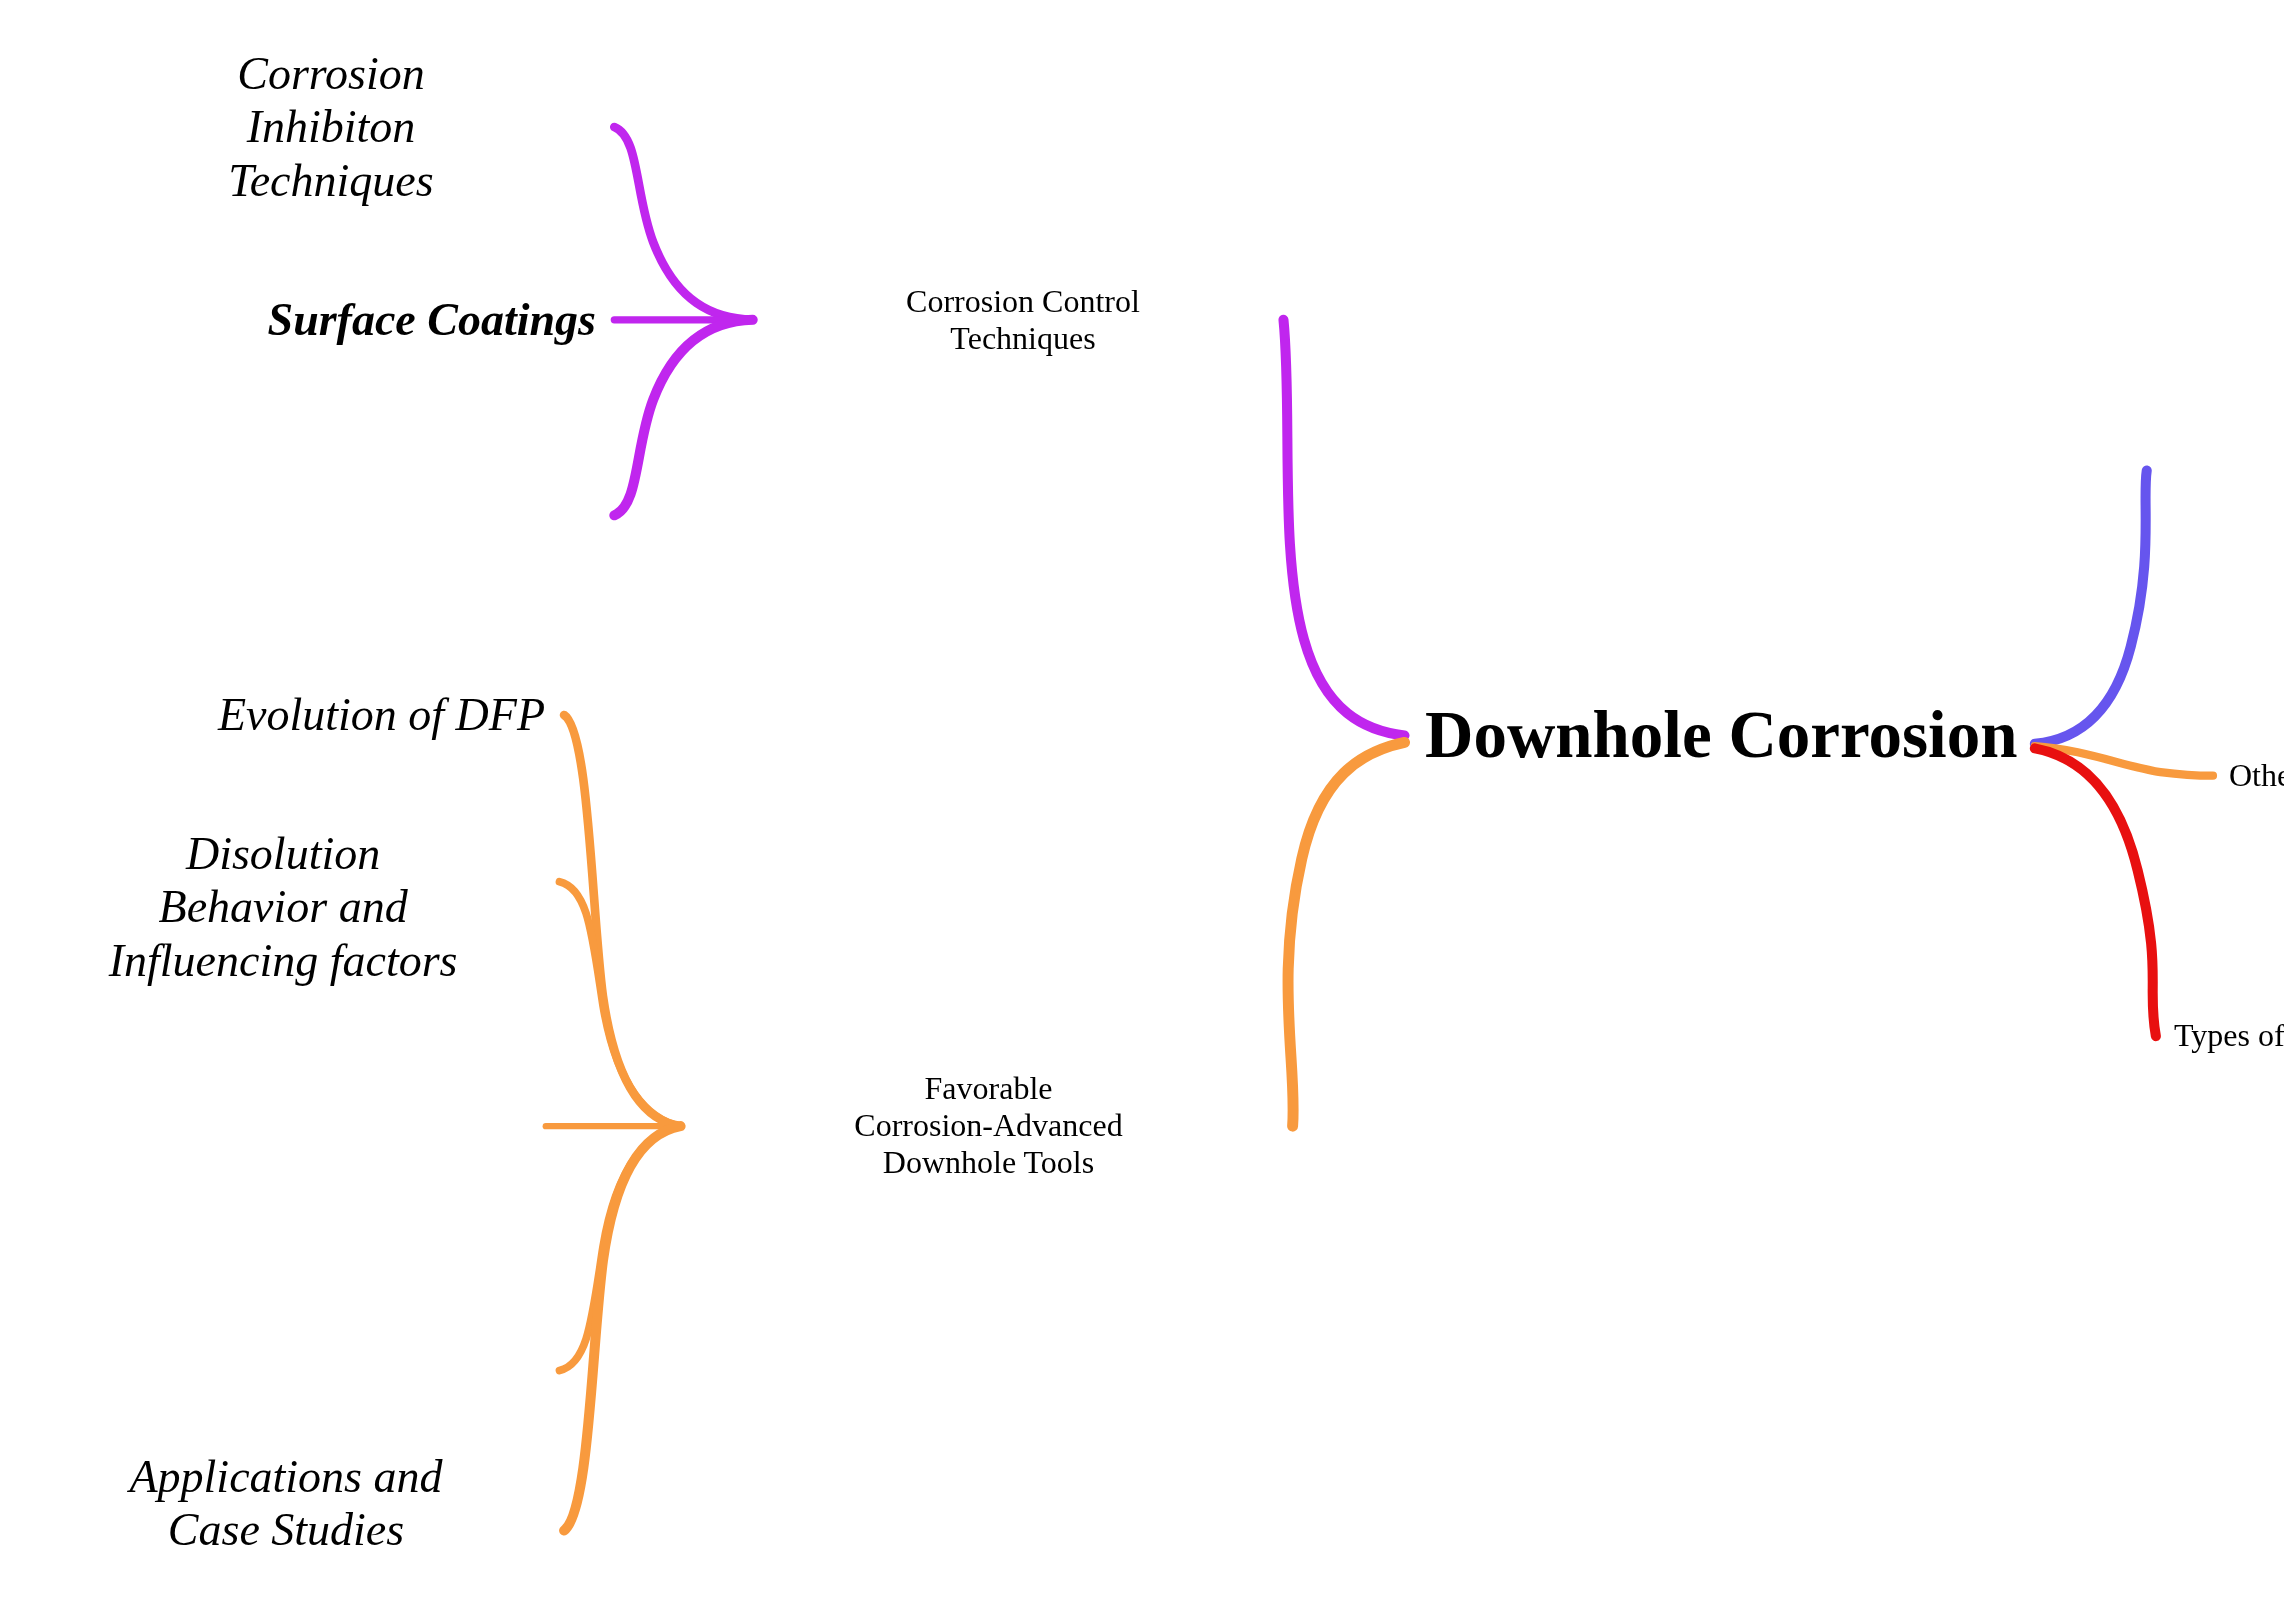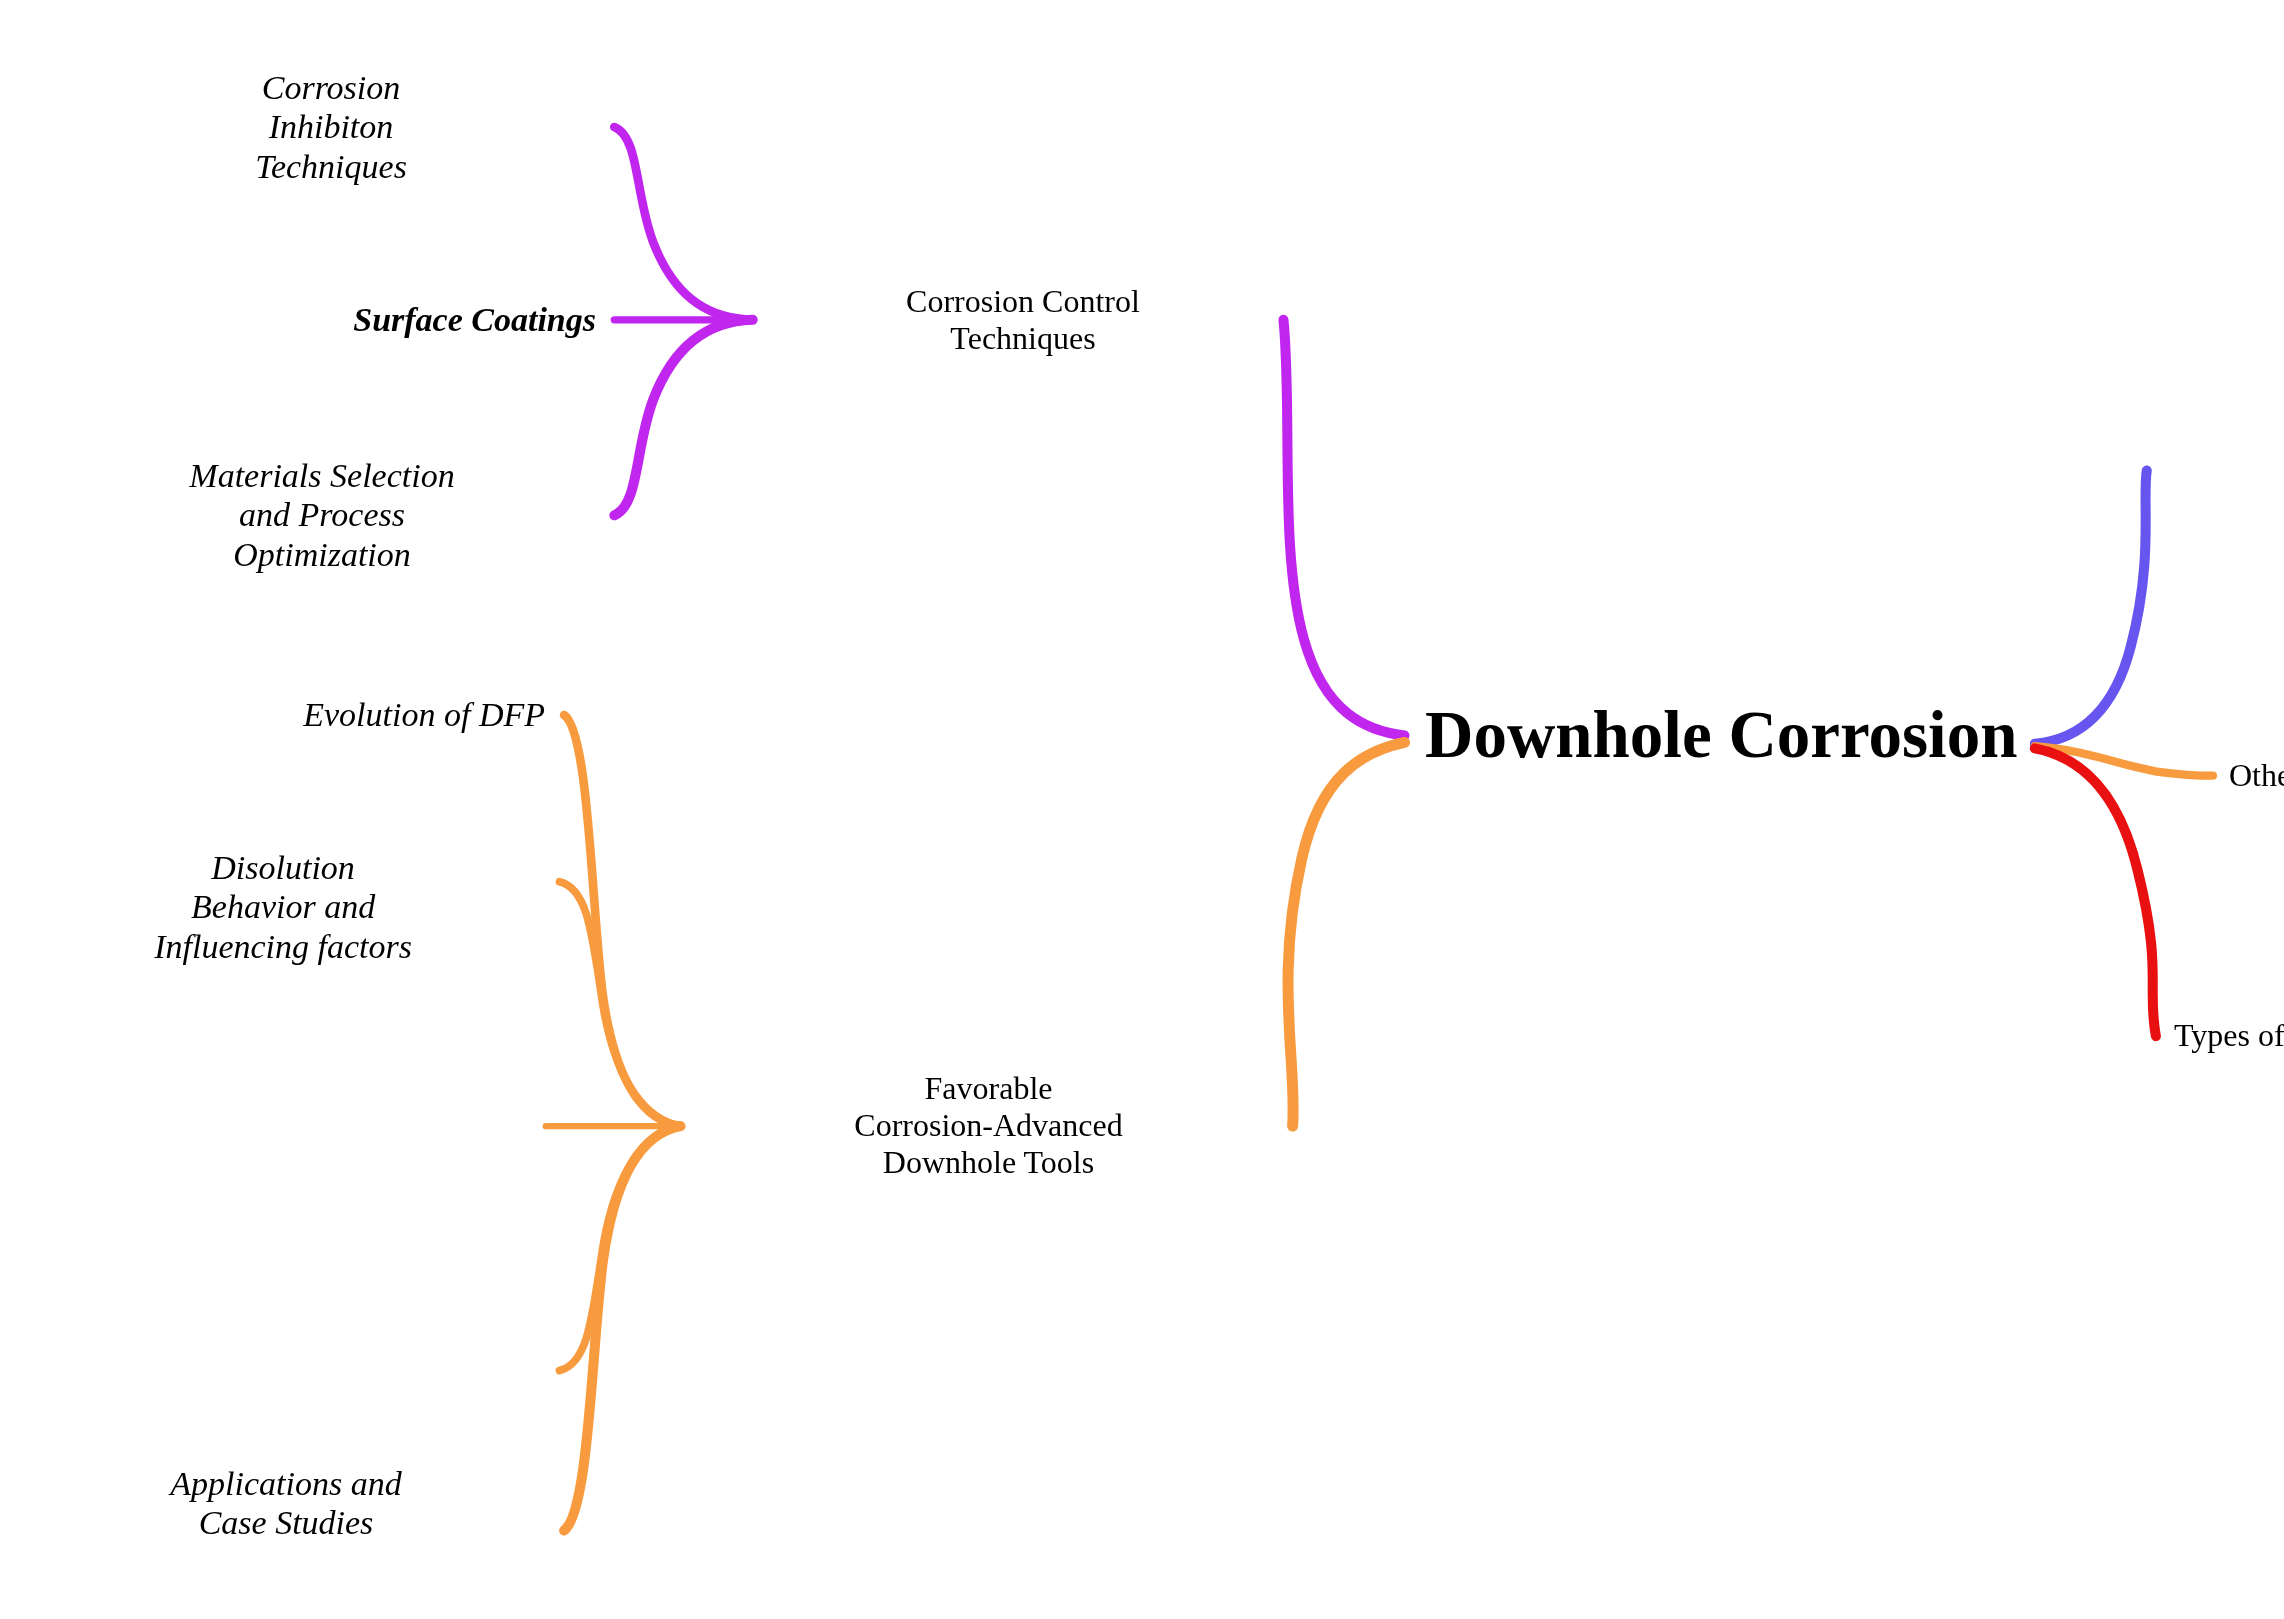--- a/index.html
+++ b/index.html
@@ -34,21 +34,21 @@
     text-align: left;
   }
   .node-branch {
     font-weight: normal;
     font-style: normal;
     font-size: 32px;
   }
   .node-leaf {
     font-weight: normal;
     font-style: italic;
-    font-size: 34px;
+    font-size: 46px;
   }
   .align-right { text-align: right; transform: translateY(-50%); }
   .align-left  { text-align: left;  transform: translateY(-50%); }
   .align-center-right { text-align: center; transform: translateY(-50%); }
   .align-center-left  { text-align: center; transform: translateY(-50%); }
 </style>
 </head>
 <body>
 
 <div id="mindmap-root">
@@ -96,23 +96,20 @@
 
   <div class="node node-branch align-center-left" style="left:772px; top:320px; width:502px;">Corrosion Control
 Techniques</div>
 
   <div class="node node-leaf align-center-right" style="left:66px; top:127px; width:530px;">Corrosion
 Inhibiton
 Techniques</div>
 
   <div class="node node-leaf align-right" style="left:66px; top:320px; width:530px;font-weight:bold;">Surface Coatings</div>
 
-  <div class="node node-leaf align-center-right" style="left:48px; top:515px; width:548px;">Materials Selection
-and Process
-Optimization</div>
 
   <div class="node node-branch align-center-left" style="left:703px; top:1126px; width:571px;">Favorable
 Corrosion-Advanced
 Downhole Tools</div>
 
   <div class="node node-leaf align-right" style="left:27px; top:715px; width:518px;">Evolution of DFP</div>
 
   <div class="node node-leaf align-center-right" style="left:20.6px; top:907px; width:525px;">Disolution
 Behavior and
 Influencing factors</div>

